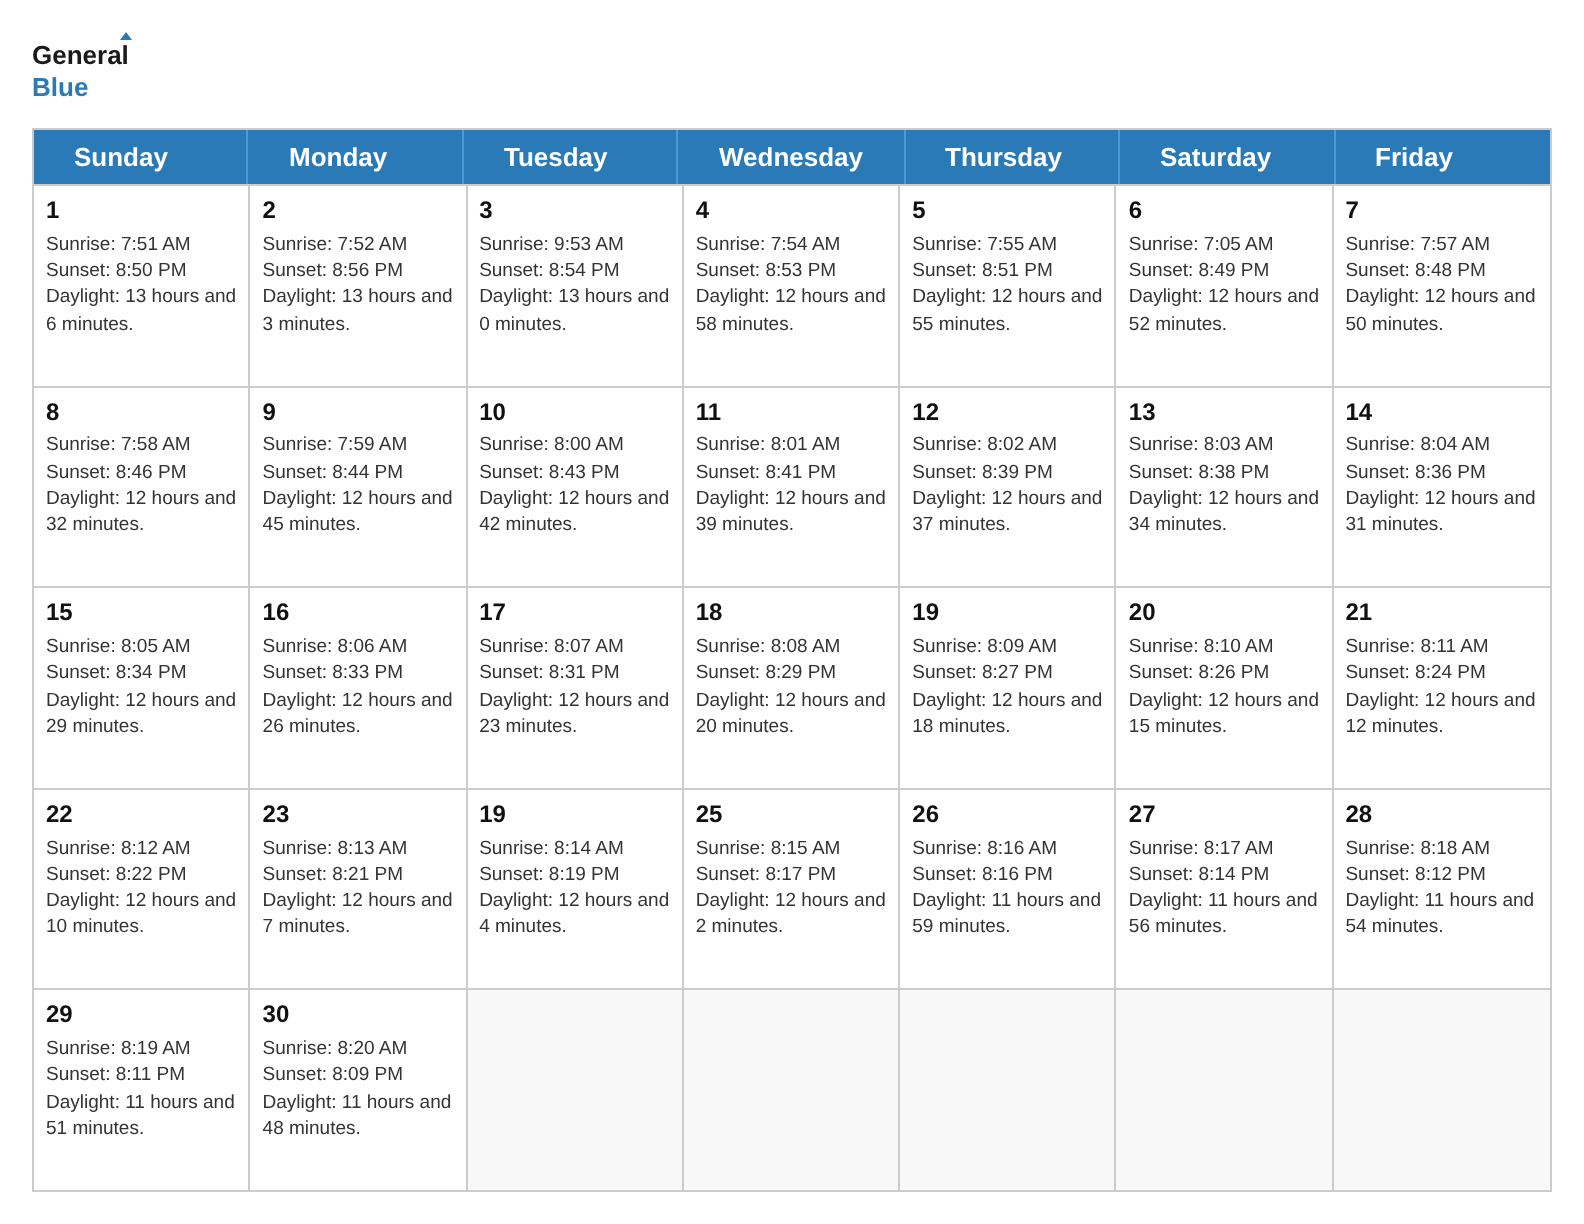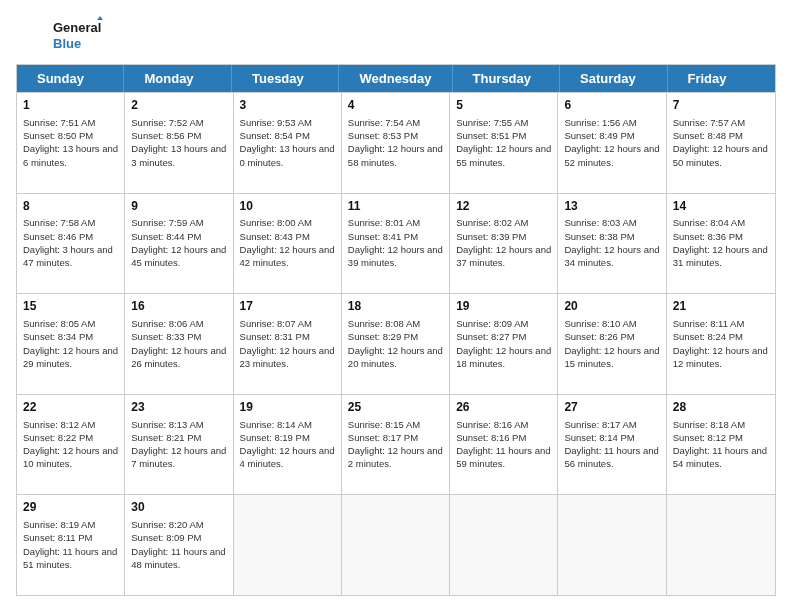--- a/index.html
+++ b/index.html
@@ -15,21 +15,20 @@
       height: 612px;
       padding: 16px;
       display: flex;
       flex-direction: column;
     }
     .header {
       display: flex;
       justify-content: space-between;
       align-items: flex-end;
       margin-bottom: 8px;
-      margin-left: 37px;
     }
     .logo {
       display: flex;
       align-items: center;
       gap: 4px;
     }
     .title-block {
       text-align: right;
     }
     .main-title {
@@ -144,37 +143,37 @@
           <span>Daylight: 12 hours and 58 minutes.</span>
         </div>
           <div class="cal-cell">
           <span class="day-num">5</span>
           <span>Sunrise: 7:55 AM</span><br>
           <span>Sunset: 8:51 PM</span><br>
           <span>Daylight: 12 hours and 55 minutes.</span>
         </div>
           <div class="cal-cell">
           <span class="day-num">6</span>
-          <span>Sunrise: 1:56 AM</span><br>
+          <span>Sunrise: 7:05 AM</span><br>
           <span>Sunset: 8:49 PM</span><br>
           <span>Daylight: 12 hours and 52 minutes.</span>
         </div>
           <div class="cal-cell">
           <span class="day-num">7</span>
           <span>Sunrise: 7:57 AM</span><br>
           <span>Sunset: 8:48 PM</span><br>
           <span>Daylight: 12 hours and 50 minutes.</span>
         </div>
         </div>
         <div class="cal-row">
           <div class="cal-cell">
           <span class="day-num">8</span>
           <span>Sunrise: 7:58 AM</span><br>
           <span>Sunset: 8:46 PM</span><br>
-          <span>Daylight: 3 hours and 47 minutes.</span>
+          <span>Daylight: 12 hours and 32 minutes.</span>
         </div>
           <div class="cal-cell">
           <span class="day-num">9</span>
           <span>Sunrise: 7:59 AM</span><br>
           <span>Sunset: 8:44 PM</span><br>
           <span>Daylight: 12 hours and 45 minutes.</span>
         </div>
           <div class="cal-cell">
           <span class="day-num">10</span>
           <span>Sunrise: 8:00 AM</span><br>

